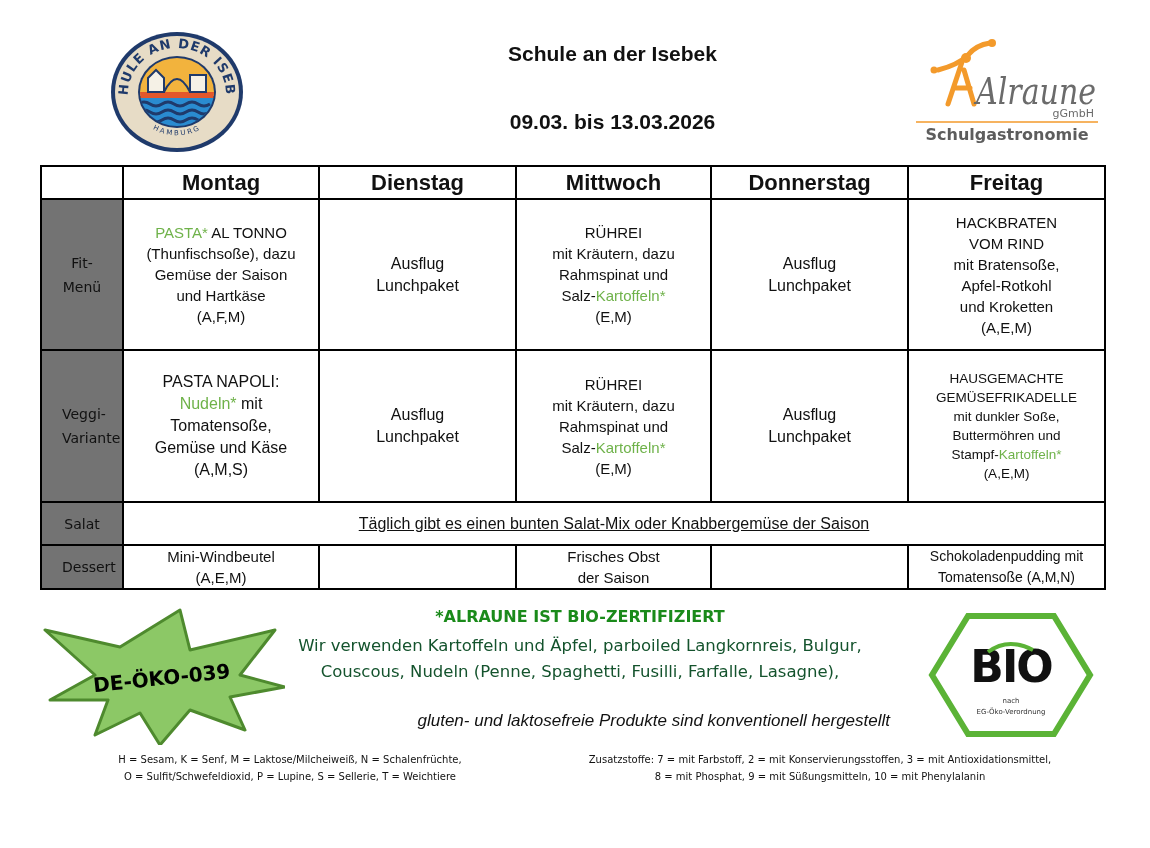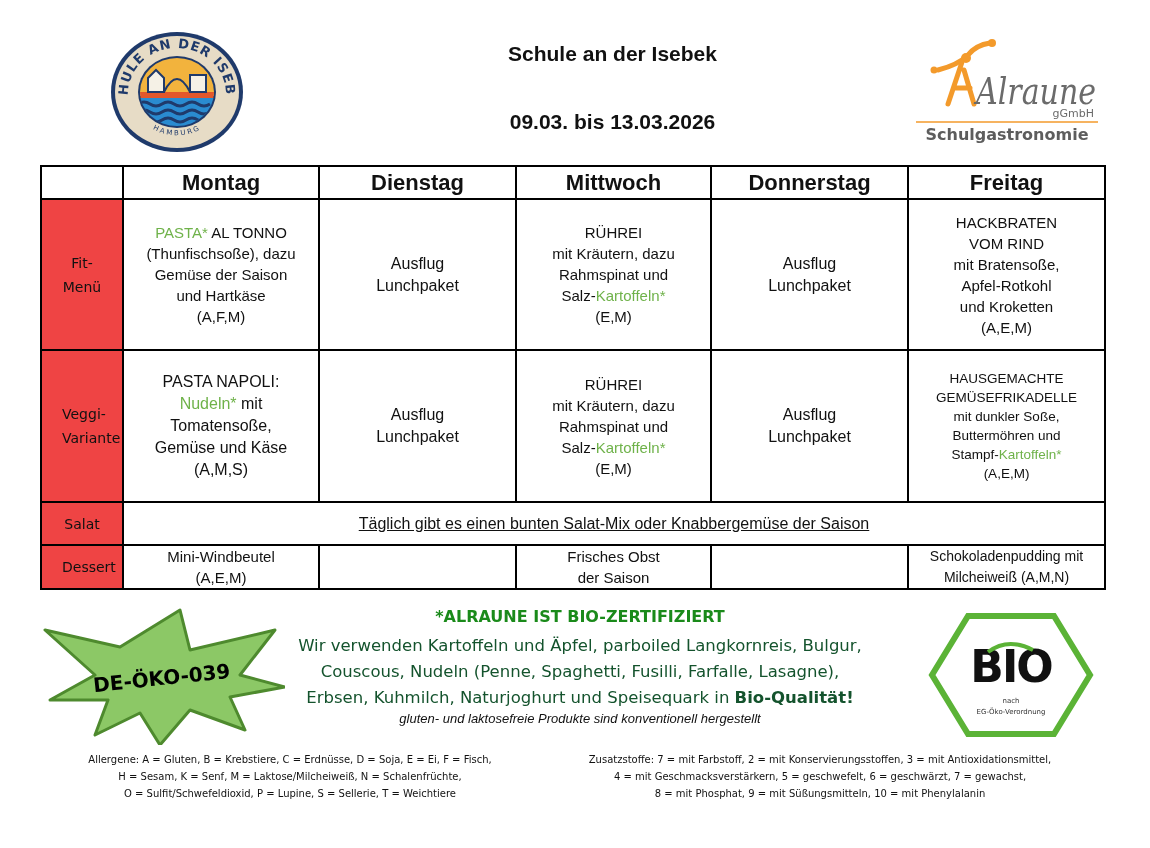--- a/index.html
+++ b/index.html
@@ -4,28 +4,28 @@
 <style>
   html, body { margin:0; padding:0; background:#ffffff; }
   body { width:1150px; height:848px; position:relative; overflow:hidden; font-family:"Liberation Sans", sans-serif; color:#111; }
   .abs { position:absolute; }
   .title { left:440px; width:345px; text-align:center; font-weight:bold; font-size:21px; }
   #school-logo { left:108px; top:30px; width:138px; height:124px; }
   #alraune-logo { left:912px; top:30px; width:190px; height:115px;text-decoration:underline; }
   table.menu { position:absolute; left:40px; top:165px; border-collapse:collapse; table-layout:fixed; width:1064px; }
   table.menu td, table.menu th { border:2px solid #000; text-align:center; vertical-align:middle; padding:0 20px; }
   table.menu th { font-size:22px; font-weight:bold; height:31px; }
-  .rowlabel { background:#ef4444; font-size:14px; line-height:24px; font-family:"DejaVu Sans", sans-serif; }
+  .rowlabel { background:#737373; font-size:14px; line-height:24px; font-family:"DejaVu Sans", sans-serif; }
   .cell { font-size:15px; line-height:21px; }
   .cell.big { font-size:16px; line-height:22px;margin-top:21px; }
   .green { color:#6fb24a; }
   .bio-note { left:270px; width:620px; text-align:center; font-family:"DejaVu Sans", sans-serif; }
   .bio-head { top:607px; font-size:16px; font-weight:bold; color:#1a8a1a; }
   .bio-text { top:633px; font-size:16.5px; line-height:26px; color:#14532d; }
-  .bio-ital { top:711px; font-size:13px; font-style:italic; font-family:"Liberation Sans", sans-serif; }
+  .bio-ital { top:711px; font-size:17px; font-style:italic; font-family:"Liberation Sans", sans-serif;text-align:right; }
   .legend { font-size:10px; line-height:17px; text-align:center; font-family:"DejaVu Sans", sans-serif; color:#111; }
 </style>
 </head>
 <body>
 
 <div id="school-logo" class="abs">
   <svg width="138" height="124" viewBox="0 0 138 124">
     <defs>
       <path id="ringTop" d="M 20 64 A 49 46 0 1 1 118 64"></path>
       <path id="ringBot" d="M 32 88 A 45 40 0 0 0 106 88"></path>
@@ -178,53 +178,50 @@
           <div>(A,E,M)</div>
     </td>
     <td class="cell"></td>
     <td class="cell">
       <div>Frisches Obst</div>
           <div>der Saison</div>
     </td>
     <td class="cell"></td>
     <td class="cell" style="font-size:14px;">
       <div>Schokoladenpudding mit</div>
-          <div>Milcheiweiß (A,M,N)</div>
+          <div>Tomatensoße (A,M,N)</div>
     </td>
   </tr>
 </tbody>
   </table>
 
 <div class="abs" style="left:40px; top:605px; width:245px; height:140px;">
   <svg width="245" height="140" viewBox="0 0 245 140">
     <polygon points="5,25 80,42 140,5 150,45 235,25 200,70 245,82 190,92 205,125 150,105 120,140 100,108 55,130 68,95 10,95 55,70" fill="#8cc866" stroke="#4e8a2e" stroke-width="3" stroke-linejoin="round"></polygon>
     <text x="122" y="80" text-anchor="middle" font-family="DejaVu Sans, sans-serif" font-weight="bold" font-size="20" fill="#000" transform="rotate(-6 122 75)">DE-ÖKO-039</text>
   </svg>
 </div>
 
 <div class="abs bio-note bio-head">*ALRAUNE IST BIO-ZERTIFIZIERT</div>
 <div class="abs bio-note bio-text">
   <div>Wir verwenden Kartoffeln und Äpfel, parboiled Langkornreis, Bulgur,</div>
   <div>Couscous, Nudeln (Penne, Spaghetti, Fusilli, Farfalle, Lasagne),</div>
-  <div><span>Erbsen, Kuhmilch, Naturjoghurt und Speisequark in </span><b>Bio-Qualität!</b></div>
 </div>
 <div class="abs bio-note bio-ital">gluten- und laktosefreie Produkte sind konventionell hergestellt</div>
 
 <div class="abs" style="left:928px; top:612px; width:166px; height:126px;">
   <svg width="166" height="126" viewBox="0 0 166 126">
     <polygon points="40,4 126,4 162,63 126,122 40,122 4,63" fill="#fff" stroke="#5bb336" stroke-width="6"></polygon>
     <text x="83" y="70" text-anchor="middle" font-family="DejaVu Sans, sans-serif" font-weight="bold" font-size="44" fill="#111" letter-spacing="-2">BIO</text>
     <path d="M60 40 q20 -15 45 -2" stroke="#5bb336" stroke-width="4" fill="none"></path>
     <text x="83" y="91" text-anchor="middle" font-family="DejaVu Sans, sans-serif" font-size="7" fill="#333">nach</text>
     <text x="83" y="102" text-anchor="middle" font-family="DejaVu Sans, sans-serif" font-size="7" fill="#333">EG-Öko-Verordnung</text>
   </svg>
 </div>
 
 <div class="abs legend" style="left:60px; top:751px; width:460px;">
-  <div>Allergene: A = Gluten, B = Krebstiere, C = Erdnüsse, D = Soja, E = Ei, F = Fisch,</div>
   <div>H = Sesam, K = Senf, M = Laktose/Milcheiweiß,  N = Schalenfrüchte,</div>
   <div>O = Sulfit/Schwefeldioxid, P = Lupine, S = Sellerie, T = Weichtiere</div>
 </div>
 <div class="abs legend" style="left:560px; top:751px; width:520px;">
   <div>Zusatzstoffe: 7 = mit Farbstoff, 2 = mit Konservierungsstoffen, 3 = mit Antioxidationsmittel,</div>
-  <div>4 = mit Geschmacksverstärkern, 5 = geschwefelt, 6 = geschwärzt, 7 = gewachst,</div>
   <div>8 = mit Phosphat, 9 = mit Süßungsmitteln, 10 = mit Phenylalanin</div>
 </div>
 
 </body></html>

